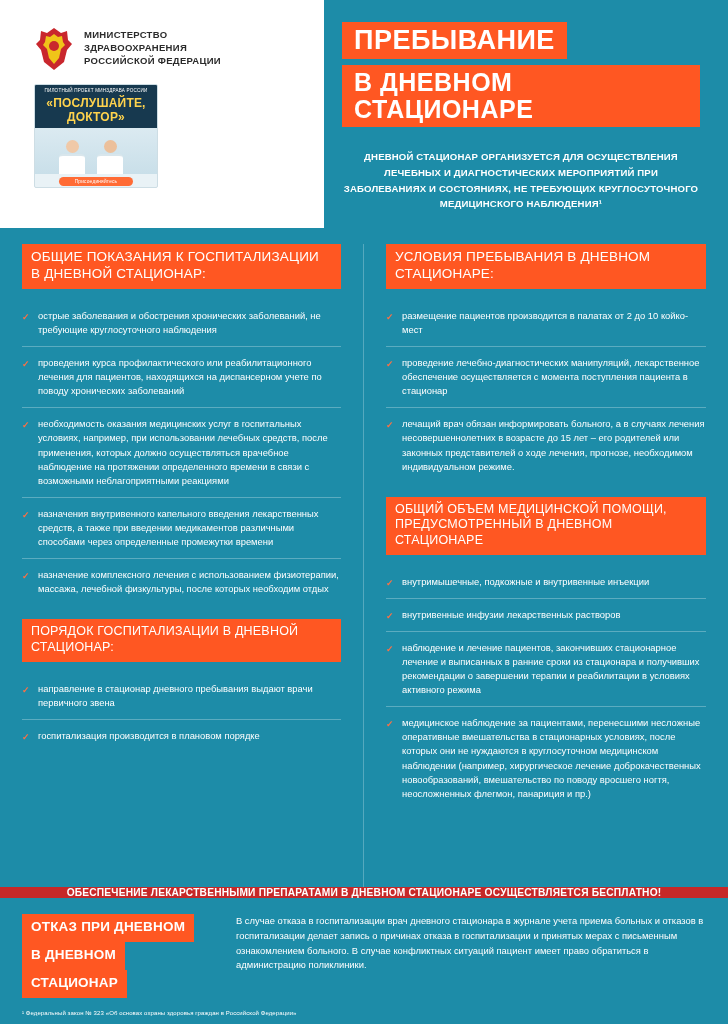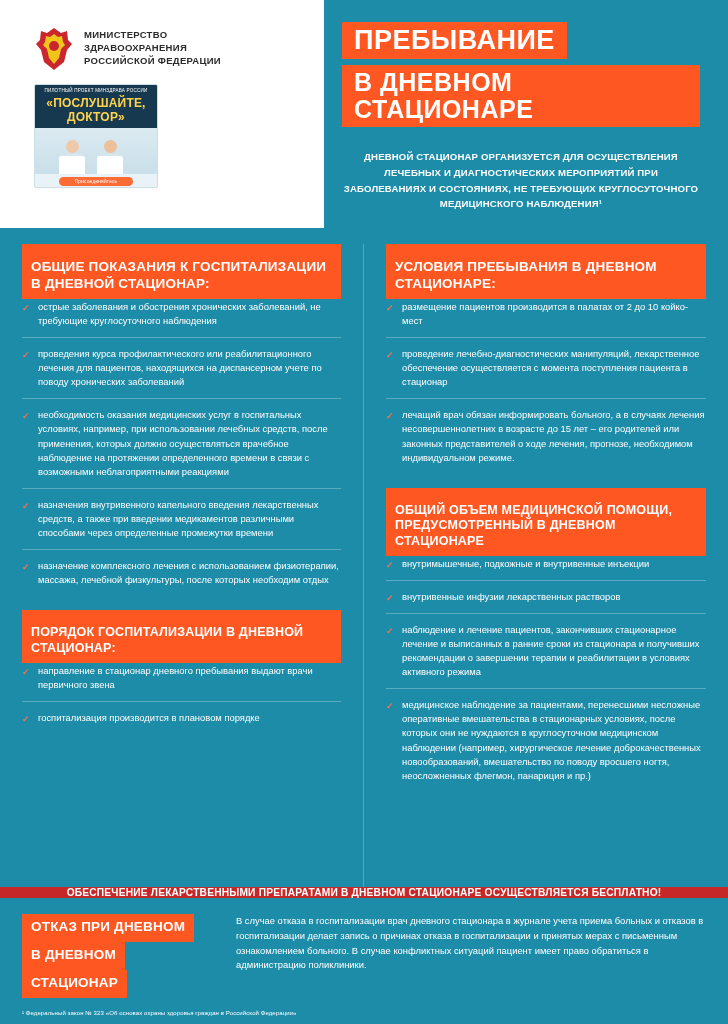--- a/index.html
+++ b/index.html
@@ -168,24 +168,24 @@
     width: 50%;
     padding: 0 22px;
   }
   .col.left { border-right: 1px solid rgba(255,255,255,.25); }
 
   .sec-head {
     display: inline-block;
     background: #ff5722;
     color: #ffffff;
     font-size: 13.5px;
-    font-weight: bold;
+    font-weight: normal;
     line-height: 1.25;
-    padding: 15px 9px 6px;
-    margin-bottom: 1px;
+    padding: 5px 9px 6px;
+    margin-bottom: 20px;
     letter-spacing: .2px;
   }
   .sec-head.small { font-size: 12.5px; }
 
   ul.items { list-style: none; margin: 0 0 14px; padding: 0; }
   ul.items > li {
     position: relative;
     color: #ffffff;
     font-size: 9.4px;
     line-height: 1.5;

